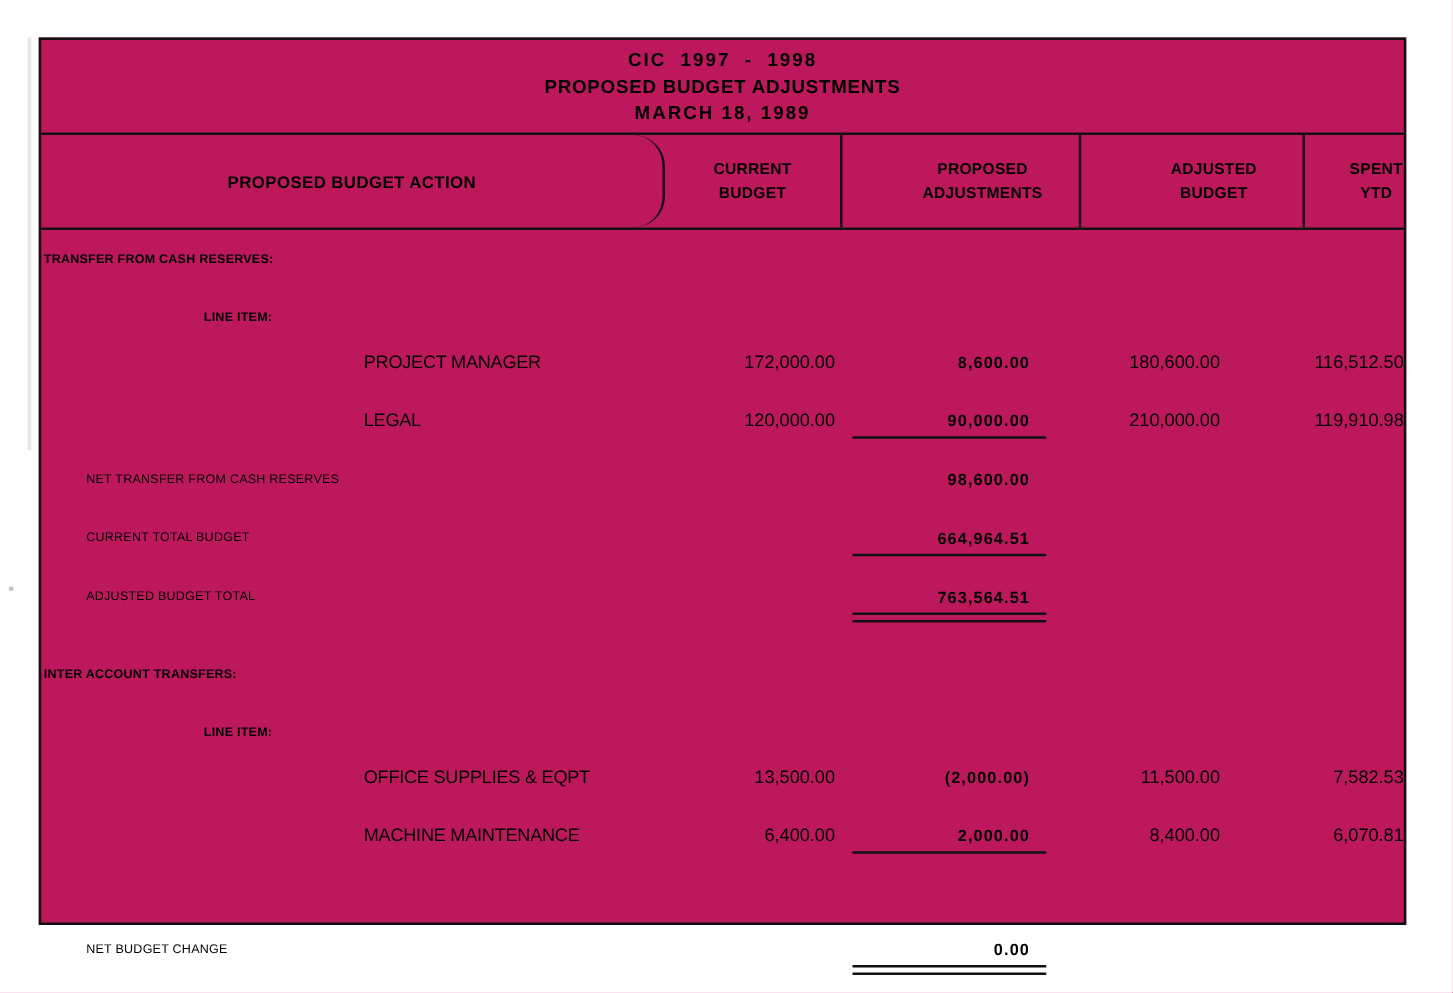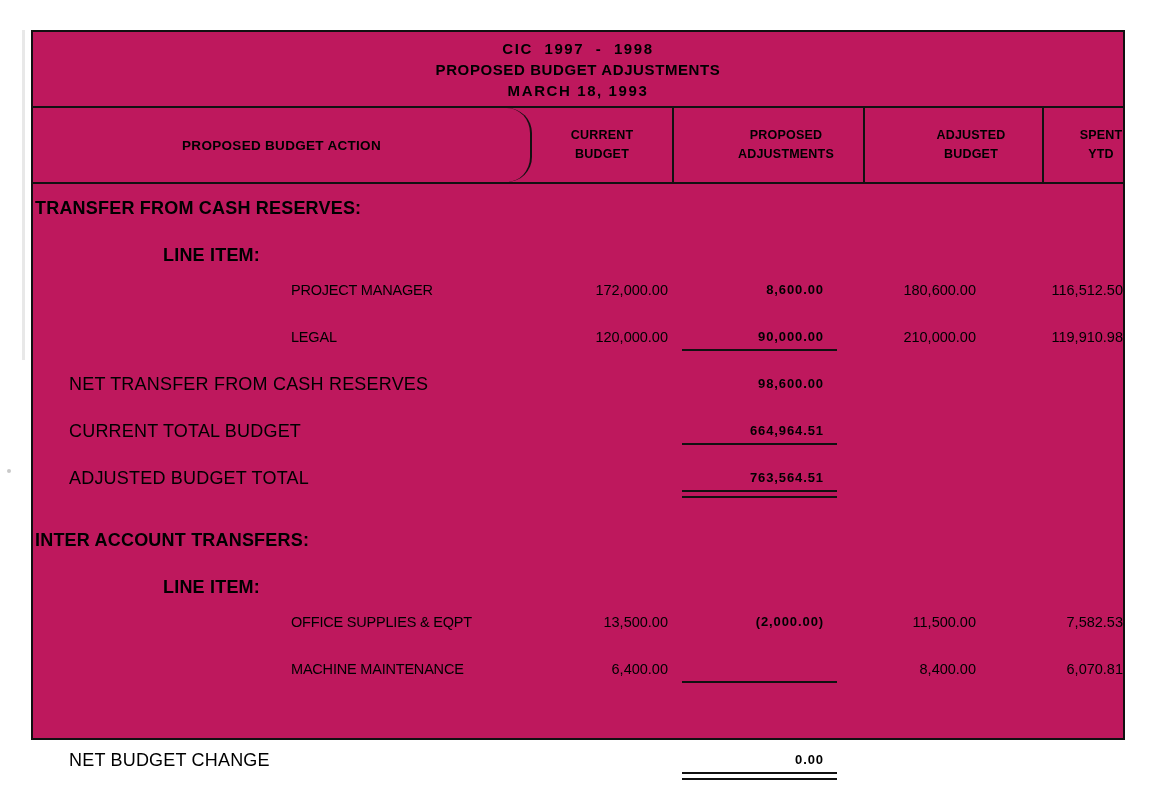--- a/index.html
+++ b/index.html
@@ -127,21 +127,21 @@
   .row {
     position: absolute;
     left: 0;
     width: 1090px;
     height: 26px;
   }
 
   .label {
     position: absolute;
     white-space: nowrap;
-    font-size: 18px;
+    font-size: 10px;
     line-height: 26px;
   }
   .label.section {
     left: 2px;
     font-weight: bold;
     letter-spacing: 0.2px;
   }
   .label.sub {
     left: 130px;
     font-weight: bold;
@@ -198,21 +198,21 @@
   <div class="scan-speck" style="left:7px; top:469px; width:4px; height:4px;"></div>
   <div class="scan-speck" style="left:246px; top:461px; width:4px; height:4px;"></div>
   <div class="scan-speck" style="left:945px; top:463px; width:4px; height:4px;"></div>
   <div class="scan-speck" style="left:604px; top:688px; width:5px; height:4px;"></div>
 
   <div id="budget-table">
 
     <div class="title-block">
       <div class="title-line spaced">CIC  1997  -  1998</div>
       <div class="title-line">PROPOSED BUDGET ADJUSTMENTS</div>
-      <div class="title-line spaced">MARCH 18, 1993</div>
+      <div class="title-line spaced">MARCH 18, 1989</div>
     </div>
 
     <div class="header-band">
       <div class="hdr-action">PROPOSED BUDGET ACTION</div>
       <div class="hdr-right">
         <div class="hdr-cols">
           <div class="hdr-col c-current">
             <span>CURRENT</span>
             <span>BUDGET</span>
           </div>
@@ -288,20 +288,21 @@
         <div class="label item">OFFICE SUPPLIES &amp; EQPT</div>
         <div class="num c-current">13,500.00</div>
         <div class="num c-proposed">(2,000.00)</div>
         <div class="num c-adjusted">11,500.00</div>
         <div class="num c-spent">7,582.53</div>
       </div>
 
       <div class="row" style="top:472px;">
         <div class="label item">MACHINE MAINTENANCE</div>
         <div class="num c-current">6,400.00</div>
+        <div class="num c-proposed">2,000.00</div>
         <div class="num c-adjusted">8,400.00</div>
         <div class="num c-spent">6,070.81</div>
         <div class="rule" style="top:25px;"></div>
       </div>
 
       <div class="row" style="top:519px;margin-top:44px;">
         <div class="label total">NET BUDGET CHANGE</div>
         <div class="num c-proposed">0.00</div>
         <div class="rule double" style="top:25px;"></div>
       </div>

